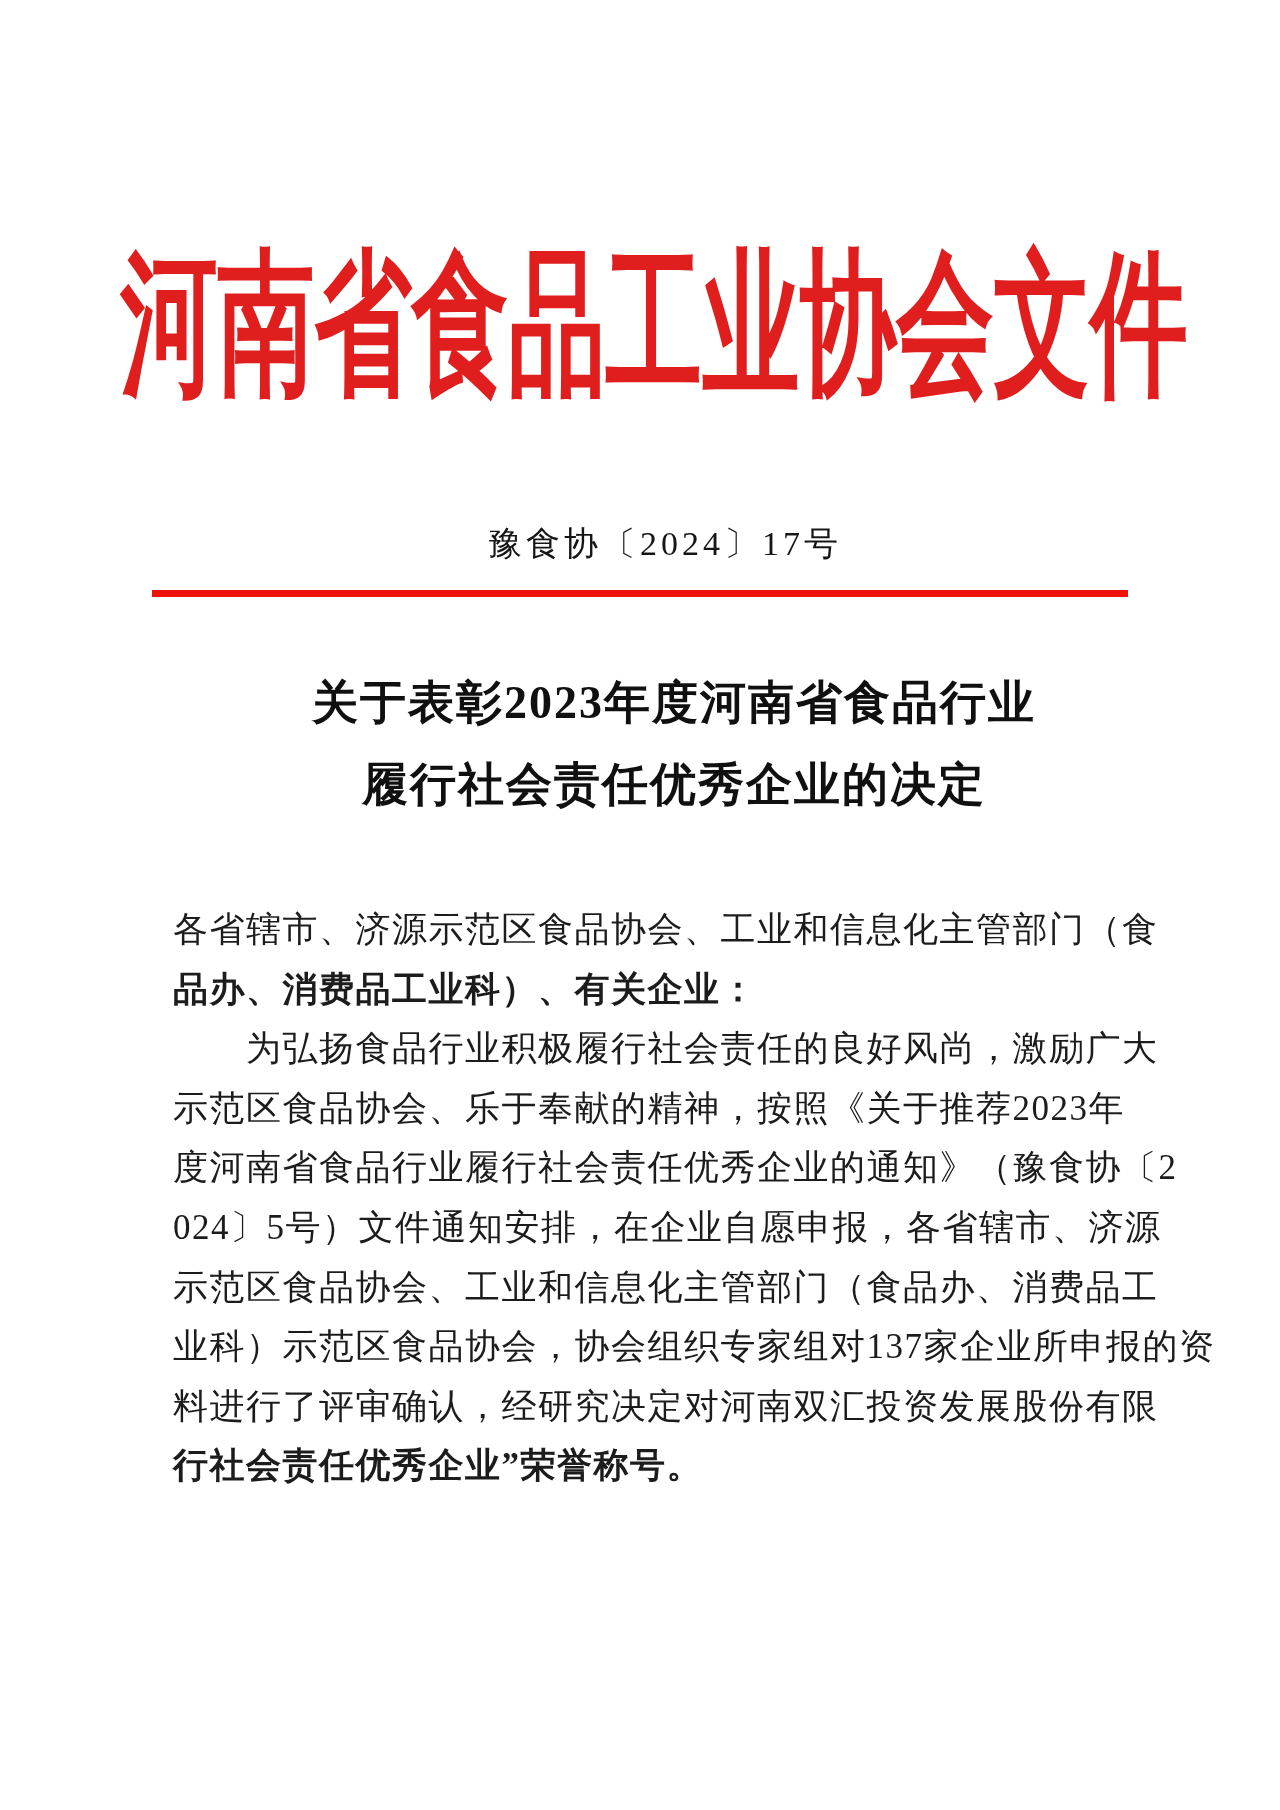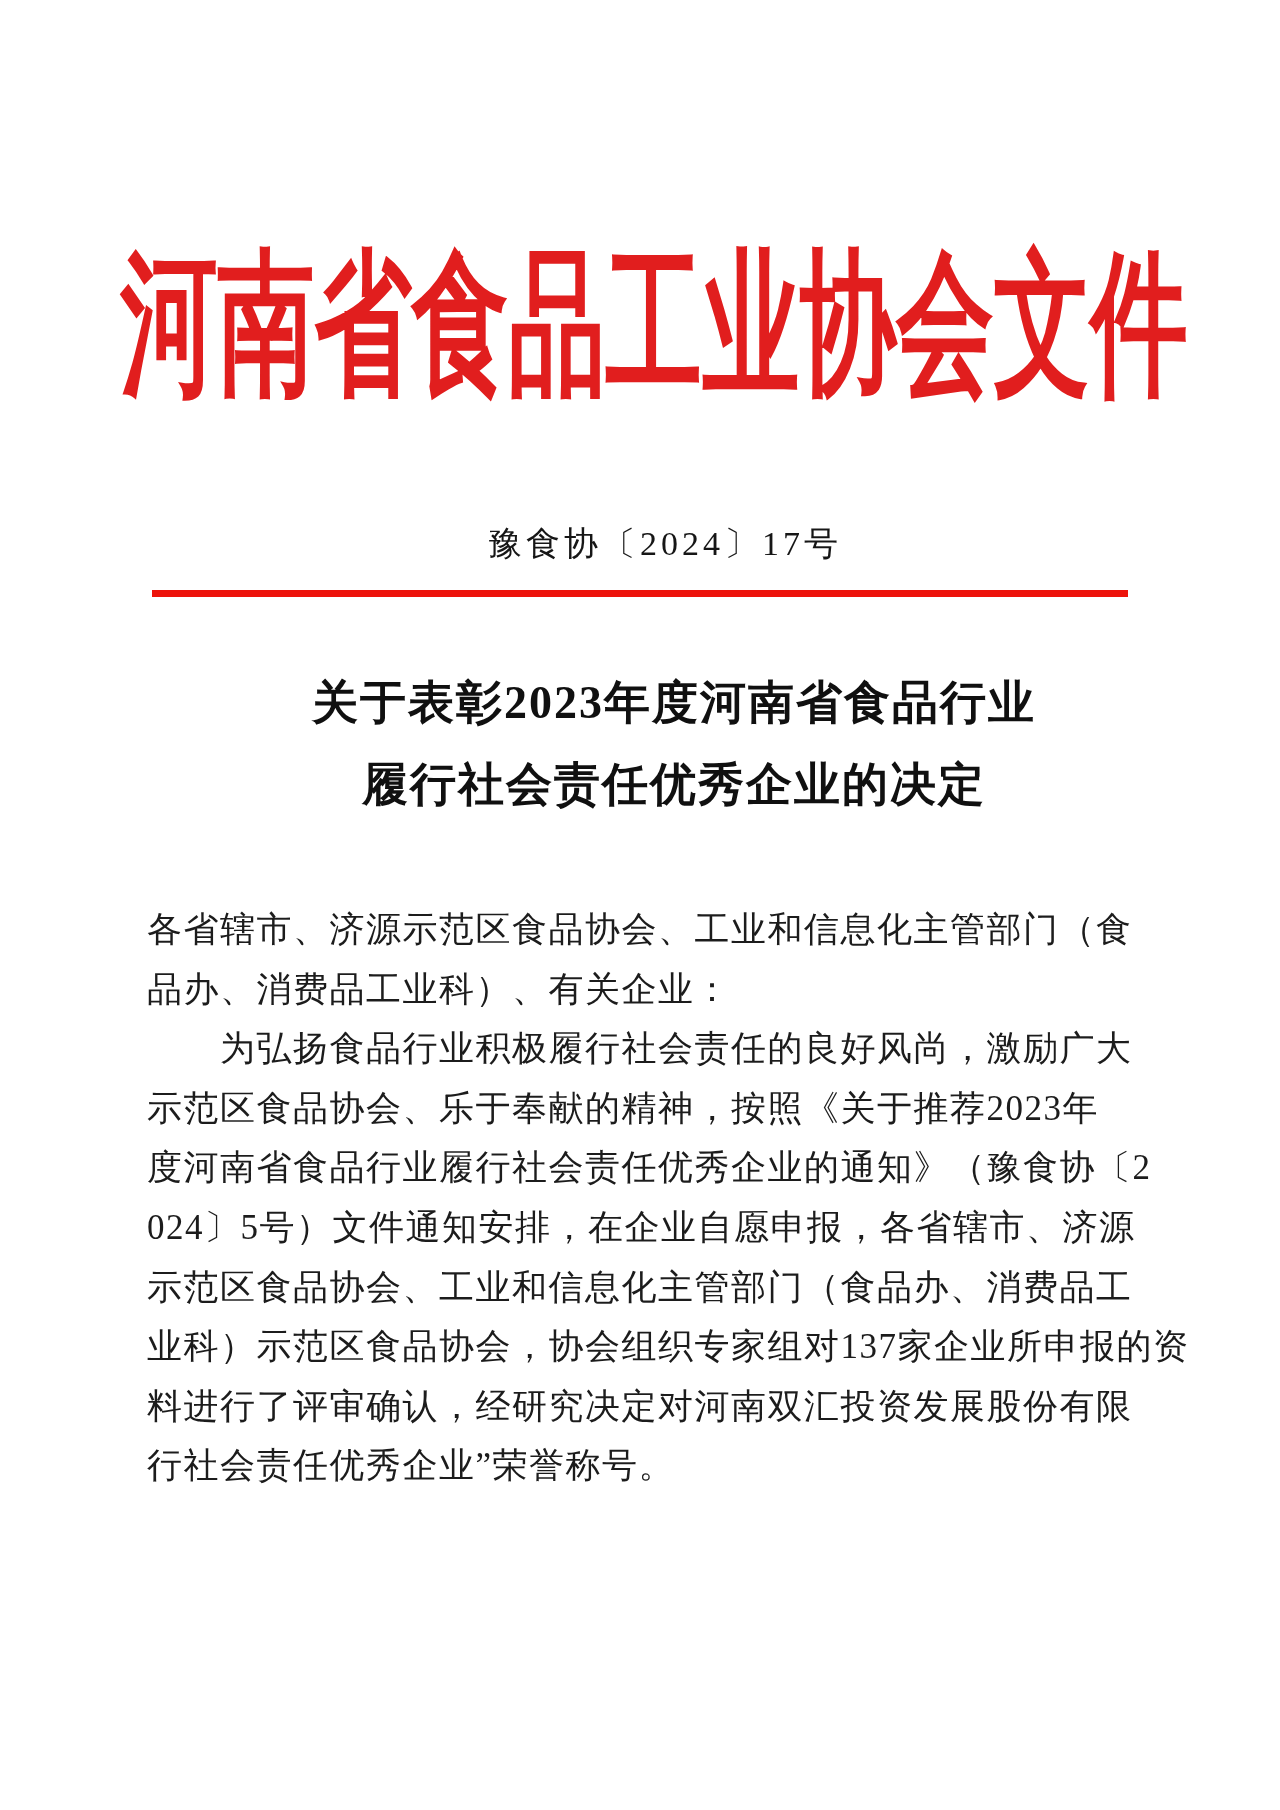--- a/index.html
+++ b/index.html
@@ -72,38 +72,39 @@
     line-height: 82px;
     font-weight: bold;
     color: #101010;
     letter-spacing: 2px;
     white-space: nowrap;
   }
   
   .doc-body {
     position: absolute;
     top: 900px;
-    left: 147px;
+    left: 173px;
     width: 952px;
     font-size: 35px;
     line-height: 59.6px;
     color: var(--ink);
     letter-spacing: 1.5px;
   }
   .body-line {
     height: 59.6px;
     white-space: nowrap;
     text-align: justify;
     text-align-last: justify;
     text-justify: inter-character;
     overflow: visible;
   }
   .body-line.para-end {
     text-align: left;
     text-align-last: left;
+    font-weight: bold;
   }
   .body-line.indent {
     text-indent: 73px;
   }
 </style>
 </head>
 <body>
 
 <div class="page">
 

